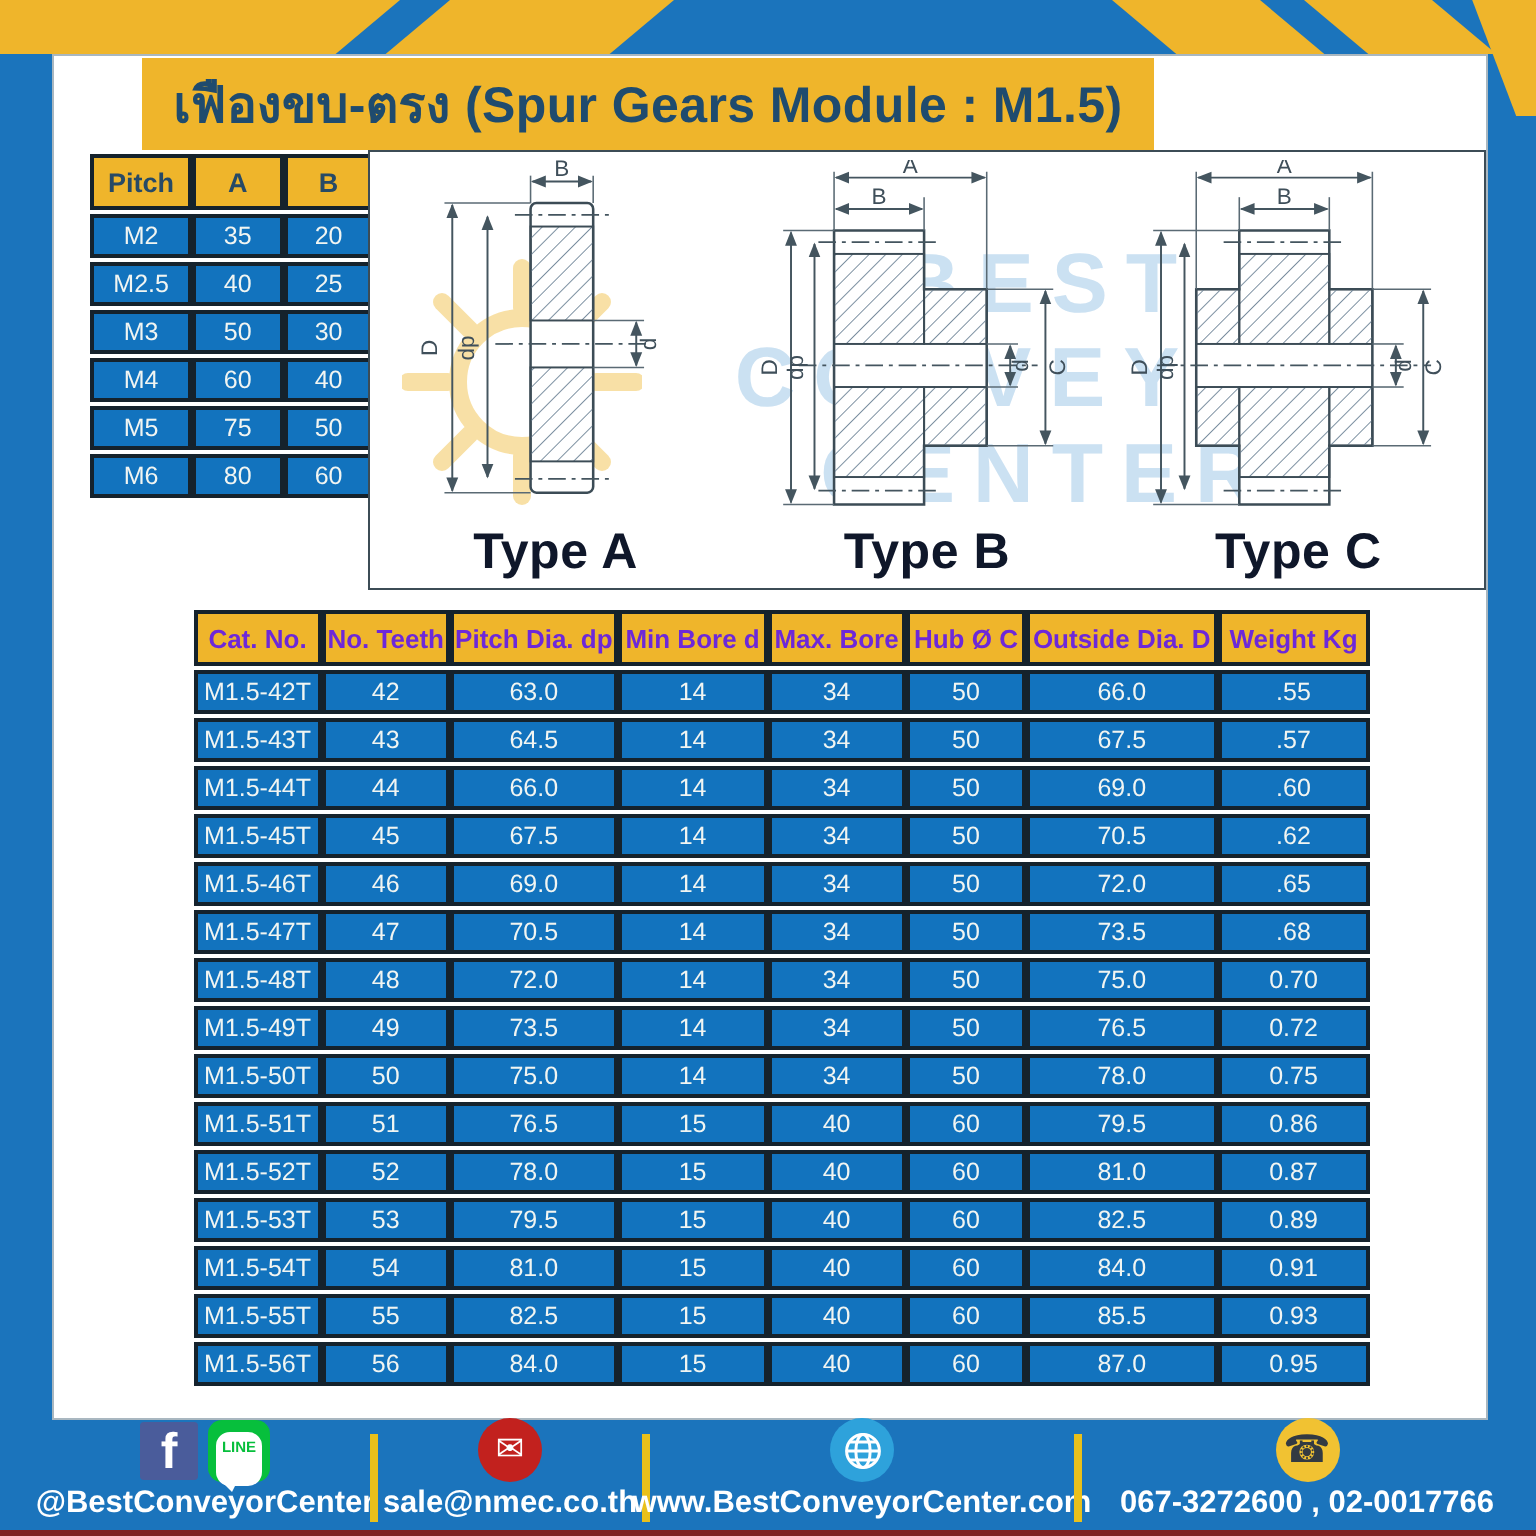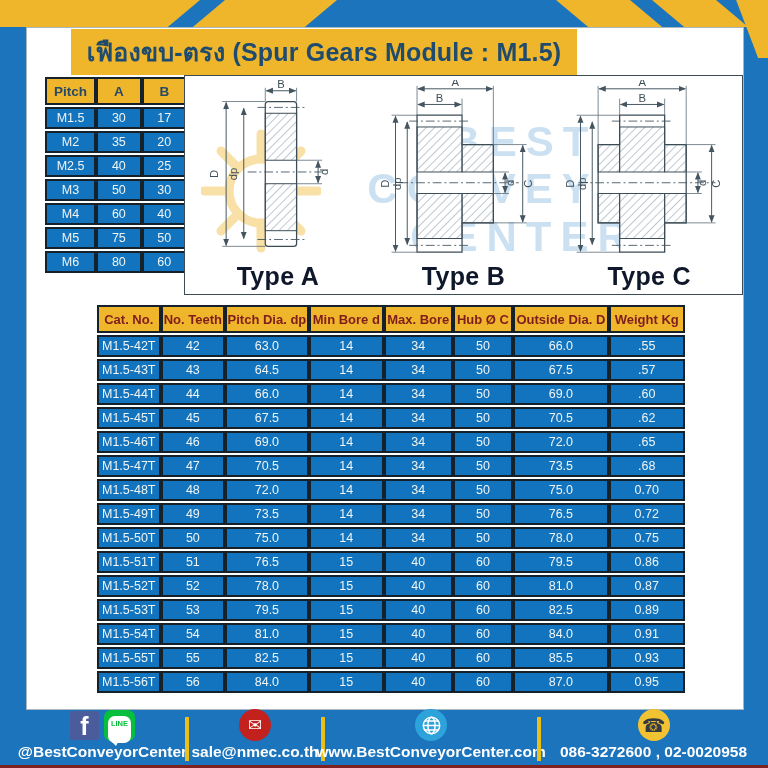--- a/index.html
+++ b/index.html
@@ -28,21 +28,21 @@
   
   table{border-collapse:separate;border-spacing:0 2px;background:#fff;}
   th,td{border:2px solid #15222c;text-align:center;vertical-align:middle;padding:0;}
   th{background:#EFB52B;height:24px;font-size:13px;}
   td{background:#1273BE;color:#F1F5F2;height:18px;font-size:12.5px;font-weight:normal;}
   
   .pitch-table{position:absolute;left:45px;top:75px;width:142px;z-index:3;}
   .pitch-table th{color:#274A66;font-size:13.5px;}
   
   .gear-table{position:absolute;left:97px;top:303px;width:588px;z-index:3;}
-  .gear-table th{color:#7f1d1d;margin-left:30px;}
+  .gear-table th{color:#6d28d9;margin-left:30px;}
   
   .drawings-box{position:absolute;left:184px;top:75px;width:559px;height:220px;z-index:3;
     background:#fff;border:1.5px solid #3c4c56;box-sizing:border-box;}
   .watermark{position:absolute;left:120px;top:8px;right:0;bottom:0;z-index:0;
     display:flex;flex-direction:column;align-items:center;justify-content:center;pointer-events:none;}
   .watermark div{font-size:42px;font-weight:bold;letter-spacing:9px;line-height:1.12;
     color:rgba(160,200,232,0.55);}
   .wm-gear{position:absolute;left:16px;top:40px;z-index:0;opacity:.55;}
   .drawings{position:relative;z-index:1;display:flex;width:100%;height:100%;}
   .dcell{flex:1;display:flex;flex-direction:column;align-items:center;justify-content:space-between;
@@ -103,25 +103,20 @@
       <col style="width:32%">
     </colgroup>
   <thead>
       <tr>
         <th>Pitch</th>
         <th>A</th>
         <th>B</th>
       </tr>
     </thead>
   <tbody>
-      <tr>
-        <td>M1.5</td>
-        <td>30</td>
-        <td>17</td>
-      </tr>
       <tr>
         <td>M2</td>
         <td>35</td>
         <td>20</td>
       </tr>
       <tr>
         <td>M2.5</td>
         <td>40</td>
         <td>25</td>
       </tr>
@@ -500,16 +495,16 @@
           <line x1="3.5" y1="6" x2="17.5" y2="6"></line>
           <line x1="3.5" y1="15" x2="17.5" y2="15"></line>
         </g>
       </svg>
     </div>
     <div class="f-label">www.BestConveyorCenter.com</div>
   </div>
   <div class="f-div"></div>
   <div class="f-group g4">
     <div class="circ c-yel">☎</div>
-    <div class="f-label">086-3272600 , 02-0020958</div>
+    <div class="f-label">067-3272600 , 02-0017766</div>
   </div>
 </div>
 <div class="bottom-strip"></div>
 
 </body></html>

